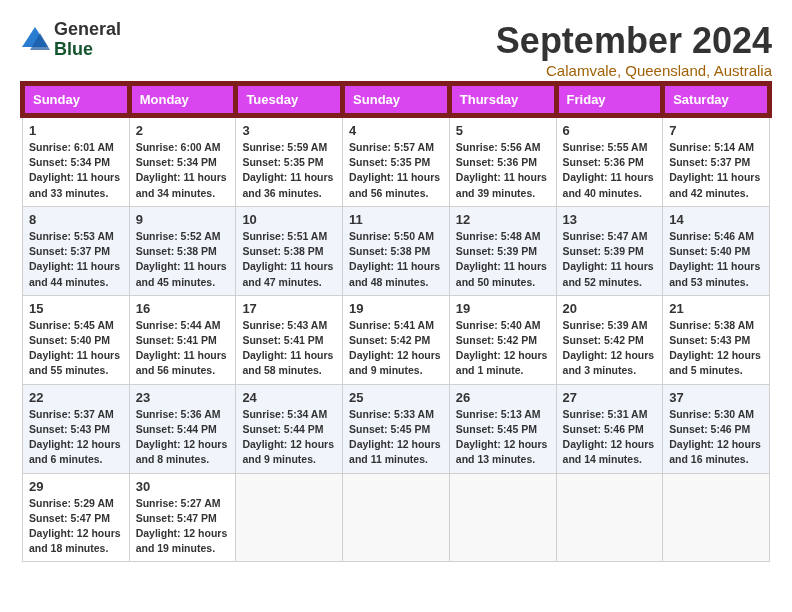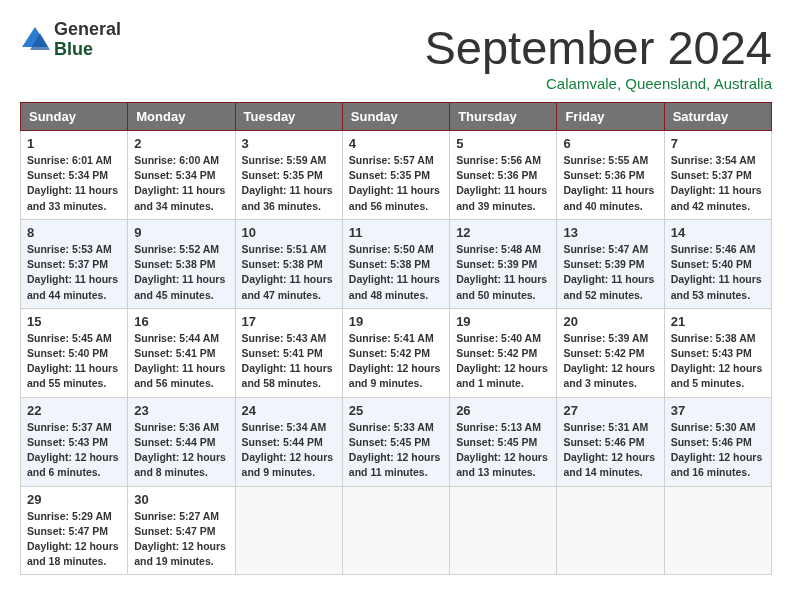--- a/index.html
+++ b/index.html
@@ -7,21 +7,21 @@
       font-family: Arial, sans-serif;
       background: #fff;
       width: 792px;
       min-height: 612px;
       padding: 20px;
     }
     .header {
       display: flex;
       justify-content: space-between;
       align-items: flex-start;
-      margin-bottom: 10px;
+      margin-bottom: 2px;
     }
     .logo {
       display: flex;
       align-items: center;
       gap: 4px;
     }
     .logo-text {
       font-size: 18px;
       font-weight: bold;
       line-height: 1.1;
@@ -29,41 +29,41 @@
     .logo-text .general { color: #333; }
     .logo-text .blue { color: #14532d; }
     .logo-icon {
       width: 30px;
       height: 30px;
     }
     .title-area {
       text-align: right;
     }
     .month-title {
-      font-size: 47px;
-      font-weight: normal;
+      font-size: 36px;
+      font-weight: bold;
       color: #333;
     }
     .location-title {
       font-size: 15px;
-      color: #15803d;
+      color: #a16207;
     }
     .calendar {
       width: 100%;
       border-collapse: collapse;
       border: 1px solid #ccc;
     }
     .calendar th {
-      background: #737373;
+      background: #d946ef;
       color: #fff;
       text-align: left;
       padding: 6px 8px;
       font-size: 13px;
       font-weight: bold;
-      border: 1px solid #7f1d1d;
+      border: 5px solid #7f1d1d;
     }
     .calendar td {
       vertical-align: top;
       padding: 5px 6px;
       border: 1px solid #d0d0d0;
       width: 107px;
       min-height: 80px;
       font-size: 10.5px;
       color: #333;
       background: #fff;
@@ -163,21 +163,21 @@
         <span class="day-num">6</span>
         <div class="day-info">
           <span>Sunrise: 5:55 AM</span><br>
           <span>Sunset: 5:36 PM</span><br>
           <span>Daylight: 11 hours and 40 minutes.</span>
         </div>
       </td>
         <td>
         <span class="day-num">7</span>
         <div class="day-info">
-          <span>Sunrise: 3:54 AM</span><br>
+          <span>Sunrise: 5:14 AM</span><br>
           <span>Sunset: 5:37 PM</span><br>
           <span>Daylight: 11 hours and 42 minutes.</span>
         </div>
       </td>
       </tr>
       <tr>
         <td>
         <span class="day-num">8</span>
         <div class="day-info">
           <span>Sunrise: 5:53 AM</span><br>

